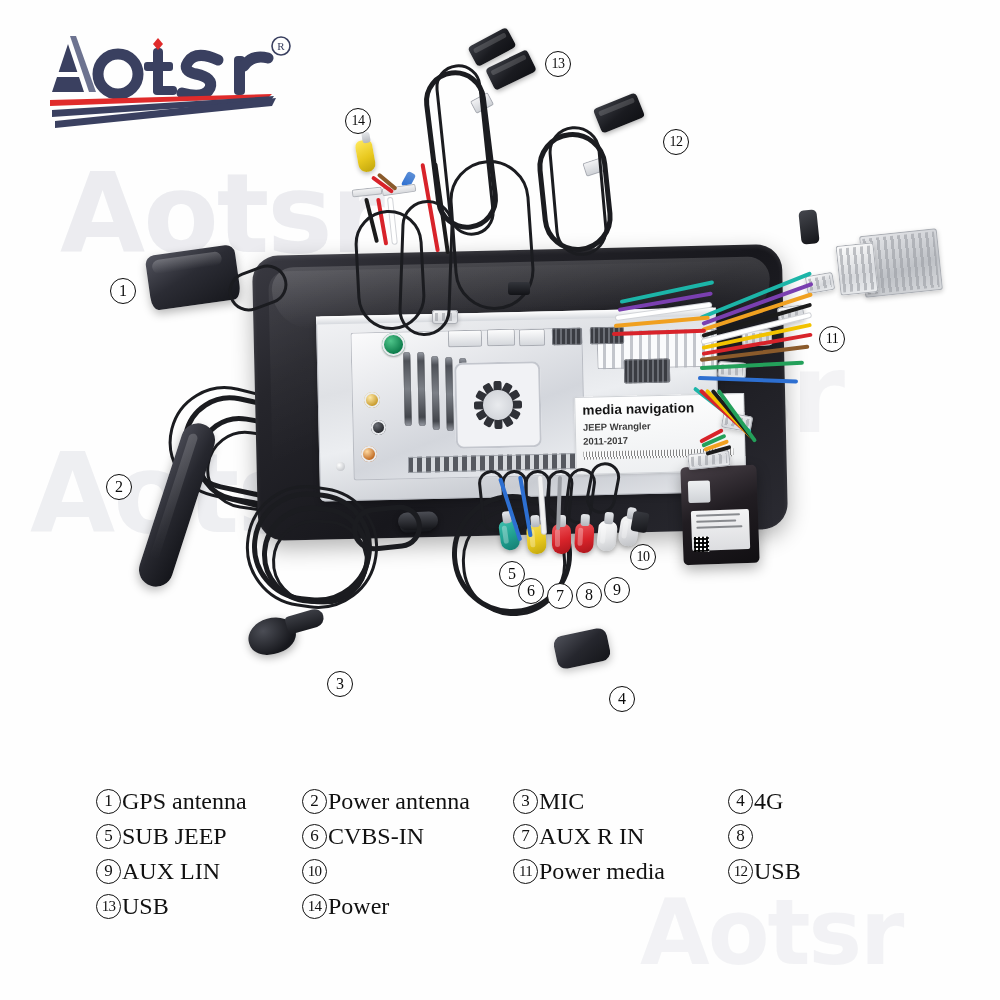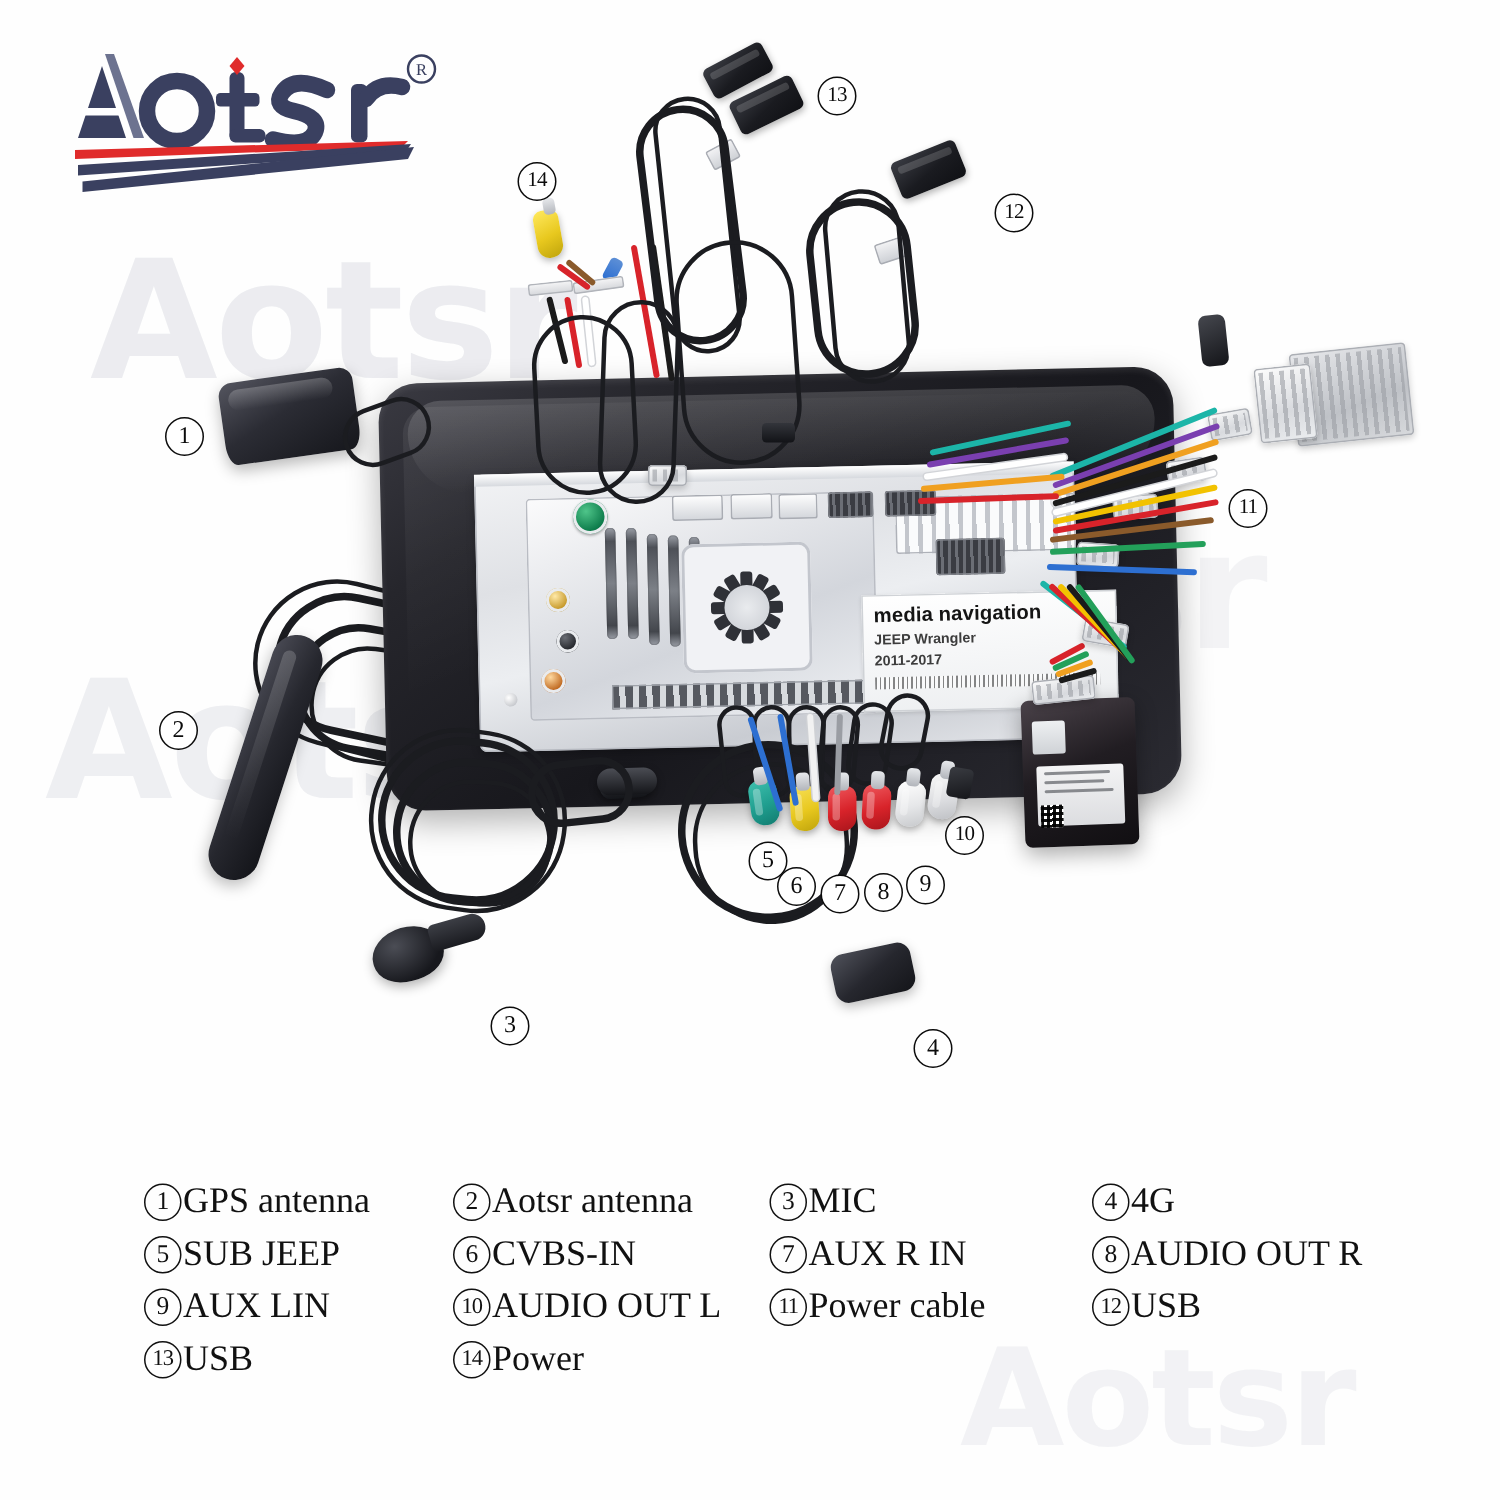--- a/index.html
+++ b/index.html
@@ -645,21 +645,21 @@
 
   <div id="legend">
 
     <div class="legend-row">
       <div class="legend-item legend-col-1">
         <span class="num">1</span>
         <span>GPS antenna</span>
       </div>
       <div class="legend-item legend-col-2">
         <span class="num">2</span>
-        <span>Aotsr antenna</span>
+        <span>Power antenna</span>
       </div>
       <div class="legend-item legend-col-3">
         <span class="num">3</span>
         <span>MIC</span>
       </div>
       <div class="legend-item legend-col-4">
         <span class="num">4</span>
         <span>4G</span>
       </div>
     </div>
@@ -672,36 +672,34 @@
       <div class="legend-item legend-col-2">
         <span class="num">6</span>
         <span>CVBS-IN</span>
       </div>
       <div class="legend-item legend-col-3">
         <span class="num">7</span>
         <span>AUX R IN</span>
       </div>
       <div class="legend-item legend-col-4">
         <span class="num">8</span>
-        <span>AUDIO OUT R</span>
       </div>
     </div>
 
     <div class="legend-row">
       <div class="legend-item legend-col-1">
         <span class="num">9</span>
         <span>AUX LIN</span>
       </div>
       <div class="legend-item legend-col-2">
         <span class="num two">10</span>
-        <span>AUDIO OUT L</span>
       </div>
       <div class="legend-item legend-col-3">
         <span class="num two">11</span>
-        <span>Power cable</span>
+        <span>Power media</span>
       </div>
       <div class="legend-item legend-col-4">
         <span class="num two">12</span>
         <span>USB</span>
       </div>
     </div>
 
     <div class="legend-row">
       <div class="legend-item legend-col-1">
         <span class="num two">13</span>

